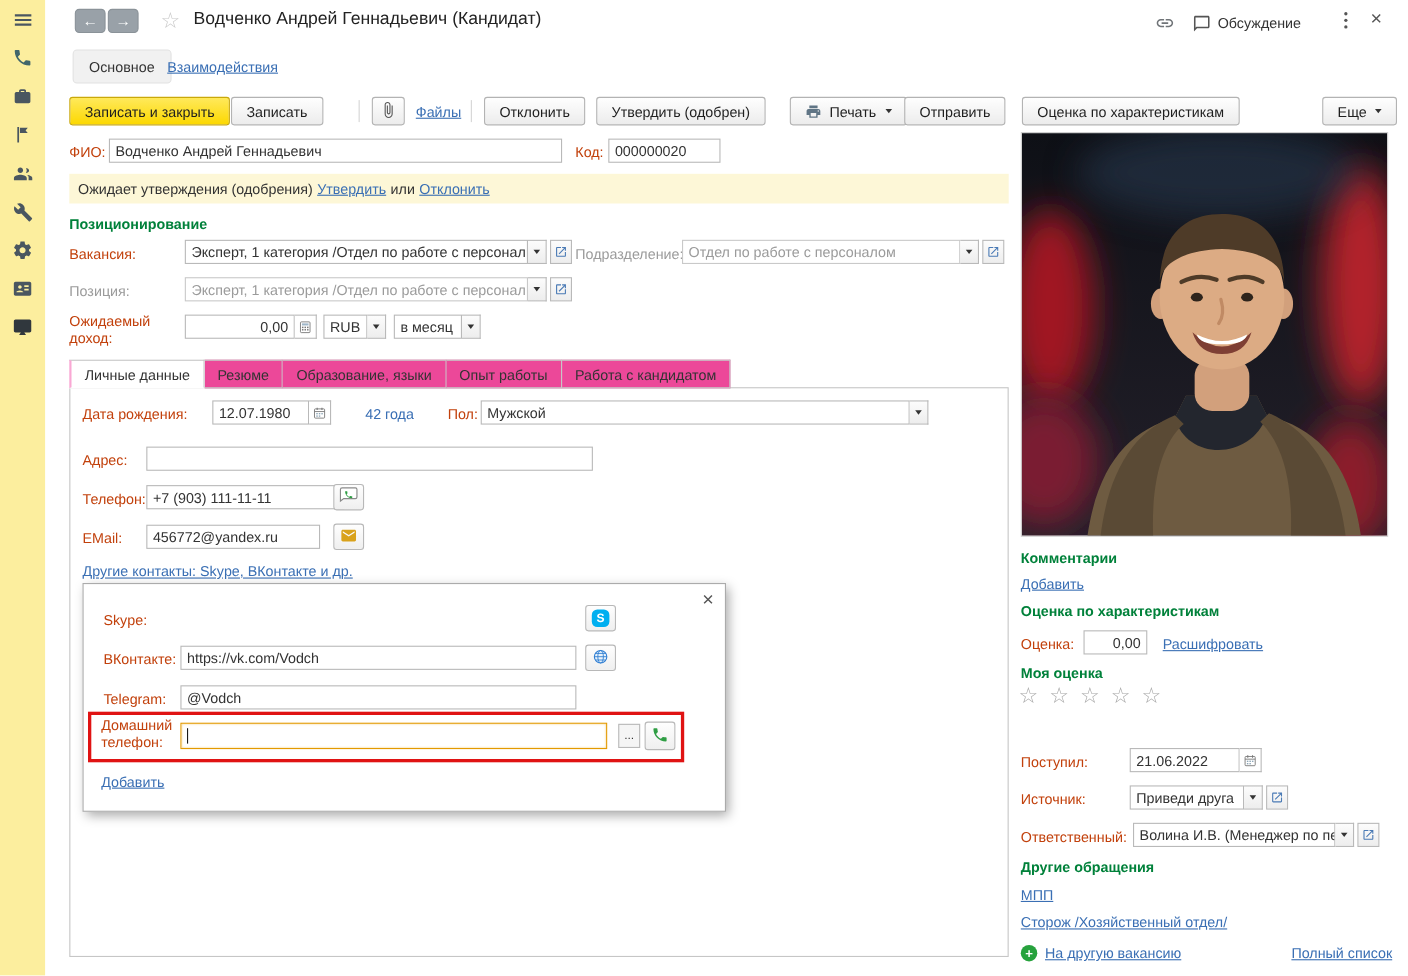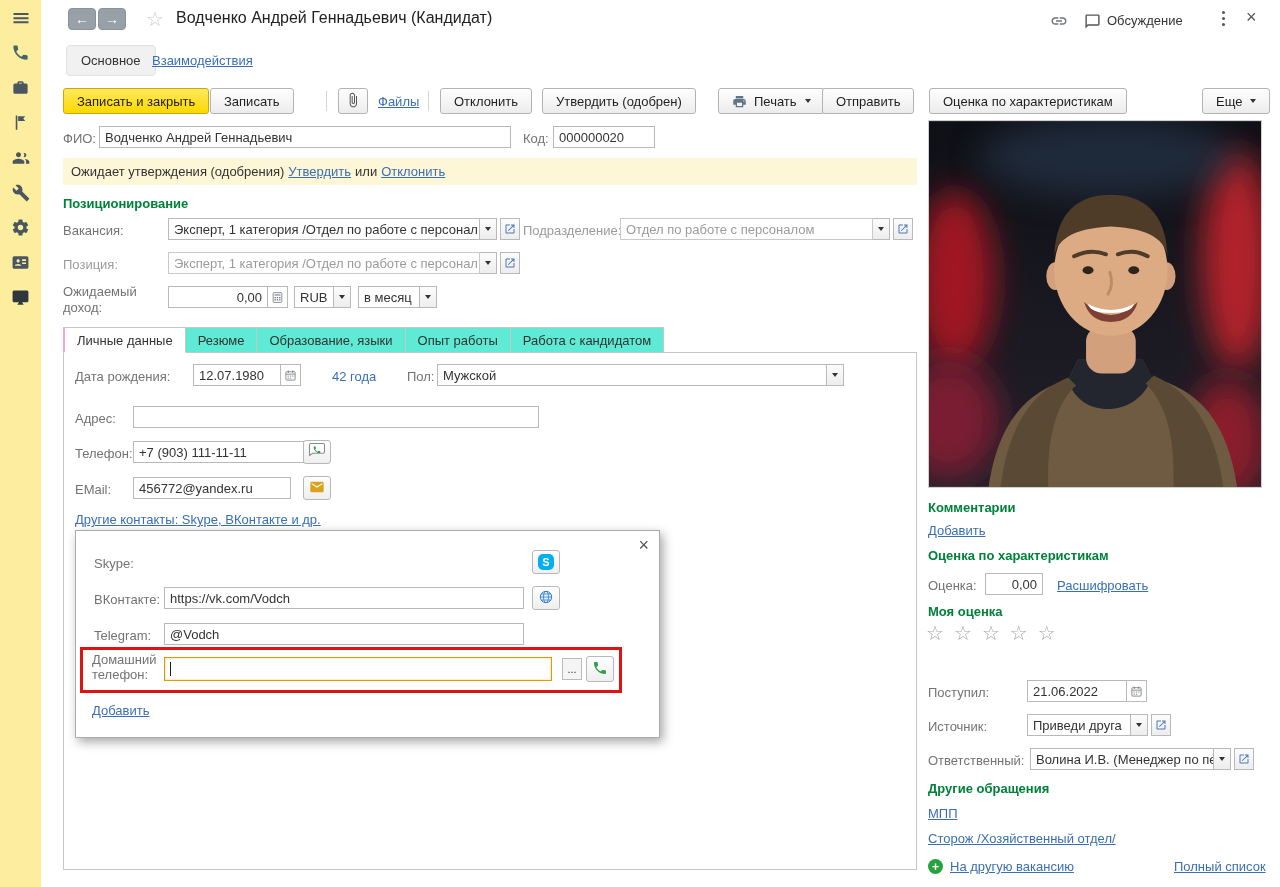--- a/index.html
+++ b/index.html
@@ -1,20 +1,20 @@
 <!DOCTYPE html>
 <html><head>
 <meta charset="utf-8">
 <style>
   *{margin:0;padding:0;box-sizing:border-box}
   body{background:#fff}
   .stage{position:relative;width:1280px;height:887px;background:#fff;overflow:hidden;
          font-family:"Liberation Sans",sans-serif;font-size:13px;color:#333}
   .abs{position:absolute}
-  .lbl{font-size:13px;color:#737373;white-space:nowrap}
+  .lbl{font-size:13px;color:#c2410c;white-space:nowrap}
   .lbl.dim{color:#9b9b9b}
   .lnk{color:#3a6fb4;text-decoration:underline;white-space:nowrap;cursor:pointer;font-size:13px}
   .gh{color:#00813a;font-weight:700;font-size:13px;white-space:nowrap}
   button{font-family:inherit}
   .btn{display:inline-flex;align-items:center;height:26px;padding:0 13px;font-size:13px;
        background:linear-gradient(#fefefe,#ececec);border:1px solid #b3b3b3;border-radius:3px;
        color:#1f1f1f;white-space:nowrap;cursor:pointer}
   .btn.primary{background:linear-gradient(#ffe95c,#fcd800);border-color:#c9a80a;font-weight:400}
   .icon-btn{width:28px;height:24px;display:inline-flex;align-items:center;justify-content:center;
        background:linear-gradient(#fefefe,#efefef);border:1px solid #b8b8b8;border-radius:3px;cursor:pointer}
@@ -29,21 +29,21 @@
   .cbtn::before{content:"";border-left:3.5px solid transparent;border-right:3.5px solid transparent;border-top:4.5px solid #333}
   .abtn{width:20px;height:22px;border:1px solid #b9b9b9;border-left:none;background:#fff;
         display:flex;align-items:center;justify-content:center;cursor:pointer}
   .obtn{width:20px;height:22px;border:1px solid #b9b9b9;background:linear-gradient(#fcfcfc,#ededed);
         display:flex;align-items:center;justify-content:center;margin-left:3px;cursor:pointer}
   .mini-btn{width:20px;height:22px;border:1px solid #b9b9b9;background:#f5f5f5;display:inline-flex;
         align-items:center;justify-content:center;font-size:11px;cursor:pointer;margin-left:4px}
   .sep{width:1px;height:20px;background:#d4d4d4}
   .dd{display:inline-block;border-left:3.5px solid transparent;border-right:3.5px solid transparent;
       border-top:4.5px solid #333;margin-left:8px}
-  .tab{height:26px;padding:0 12px;display:inline-flex;align-items:center;background:#5eead4;
+  .tab{height:26px;padding:0 12px;display:inline-flex;align-items:center;background:#ec4899;
        border:1px solid #c6c6c6;border-left:none;cursor:pointer;font-size:13px;color:#333}
   .tab.first{border-left:2px solid #f9a8d4}
   .tab.active{background:#fff;border-bottom-color:#fff;position:relative;z-index:3}
   .panel{border:1px solid #c6c6c6;background:#fff}
   .star{font-size:20px;color:#a8a8a8;margin-right:10px;cursor:pointer;line-height:1}
   .star::before{content:"☆"}
   .fav{font-size:20px;color:#c9c9c9;cursor:pointer;line-height:1}
   .fav::before{content:"☆"}
   .xclose{font-size:18px;color:#555;cursor:pointer;line-height:1}
   .xclose::before{content:"×"}

